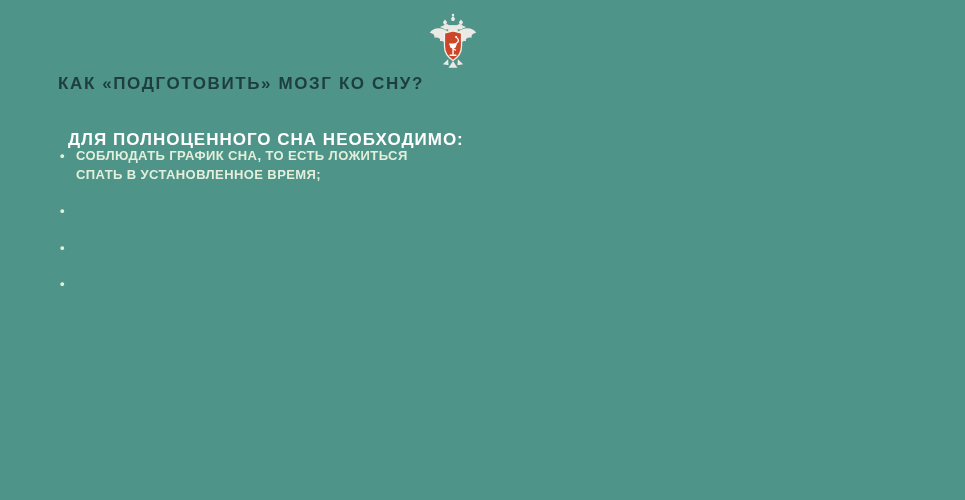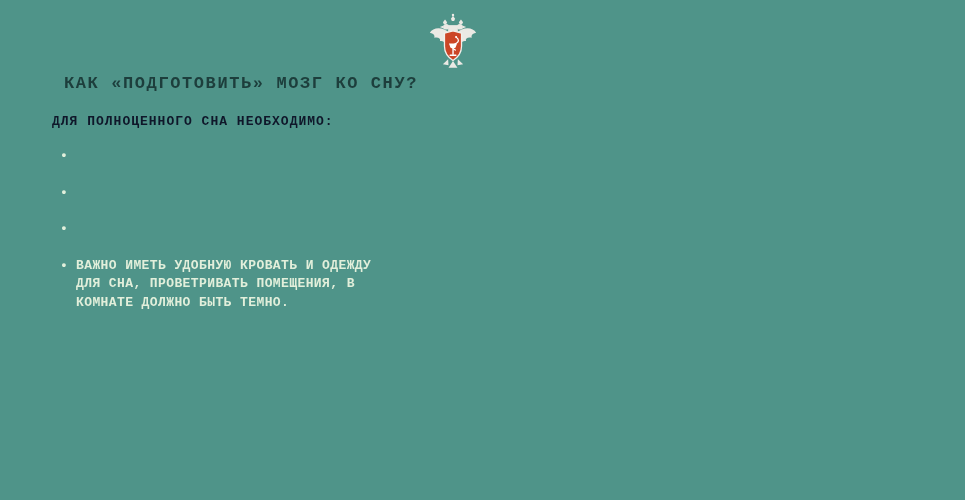--- a/index.html
+++ b/index.html
@@ -1,39 +1,39 @@
 <!DOCTYPE html>
 <html><head>
 <meta charset="utf-8">
 <style>
   html,body{margin:0;padding:0;}
   body{
     width:965px;height:500px;position:relative;overflow:hidden;
     background:#4f9489;
     font-family:"Liberation Sans","DejaVu Sans",sans-serif;
   }
-  .panel{position:absolute;top:0;height:368px;font-family:Liberation Mono, monospace;}
+  .panel{position:absolute;top:0;height:368px;}
   #left-panel{left:0;width:482px;}
   #right-panel{left:482px;width:483px;}
 
   .emblem{position:absolute;width:52px;height:62px;}
   #left-emblem{left:427px;top:12px;}
 
   .big-title{
     position:absolute;margin:0;
     color:#1d3e3c;
     font-size:17px;font-weight:bold;letter-spacing:1.6px;
     text-align:center;line-height:22px;white-space:pre-line;
   }
   #left-title{left:0;top:73px;width:482px;}
   #right-title{left:482px;top:76px;width:483px;}
 
   #left-subtitle{
-    position:absolute;left:52px;top:114px;margin:0;
-    color:#0f172a;font-size:13px;font-weight:bold;letter-spacing:1px;
+    position:absolute;left:52px;top:114px;margin:16px;
+    color:#ffffff;font-size:17px;font-weight:bold;letter-spacing:1px;
   }
 
   ul.bullets{
     position:absolute;margin:0;padding:0;list-style:none;
     color:#e2efdb;font-size:13px;font-weight:bold;letter-spacing:.4px;
   }
   #left-bullets{left:60px;top:147px;width:392px;line-height:18.5px;}
   ul.bullets li{display:flex;align-items:flex-start;margin:0 0 18px 0;}
   ul.bullets .dot{flex:0 0 16px;text-align:left;}
   ul.bullets .txt{white-space:pre-line;}
@@ -69,32 +69,31 @@
     </g>
   </svg>
 
   <h1 class="big-title" id="left-title">КАК «ПОДГОТОВИТЬ» МОЗГ КО СНУ?</h1>
 
   <p id="left-subtitle">ДЛЯ ПОЛНОЦЕННОГО СНА НЕОБХОДИМО:</p>
 
   <ul class="bullets" id="left-bullets">
     <li>
       <span class="dot">•</span>
+      <span class="txt">СОБЛЮДАТЬ ГРАФИК СНА, ТО ЕСТЬ ЛОЖИТЬСЯ
+СПАТЬ В УСТАНОВЛЕННОЕ ВРЕМЯ;</span>
     </li>
     <li>
       <span class="dot">•</span>
     </li>
     <li>
       <span class="dot">•</span>
     </li>
     <li>
       <span class="dot">•</span>
-      <span class="txt">ВАЖНО ИМЕТЬ УДОБНУЮ КРОВАТЬ И ОДЕЖДУ
-ДЛЯ СНА, ПРОВЕТРИВАТЬ ПОМЕЩЕНИЯ, В
-КОМНАТЕ ДОЛЖНО БЫТЬ ТЕМНО.</span>
     </li>
   </ul>
 </section>
 
 <section class="panel" id="right-panel">
 
   <h1 class="big-title" id="right-title">СКОЛЬКО ЧАСОВ В СУТКИ
 НЕОБХОДИМО СПАТЬ ДЕТЯМ</h1>
 
 </section>

